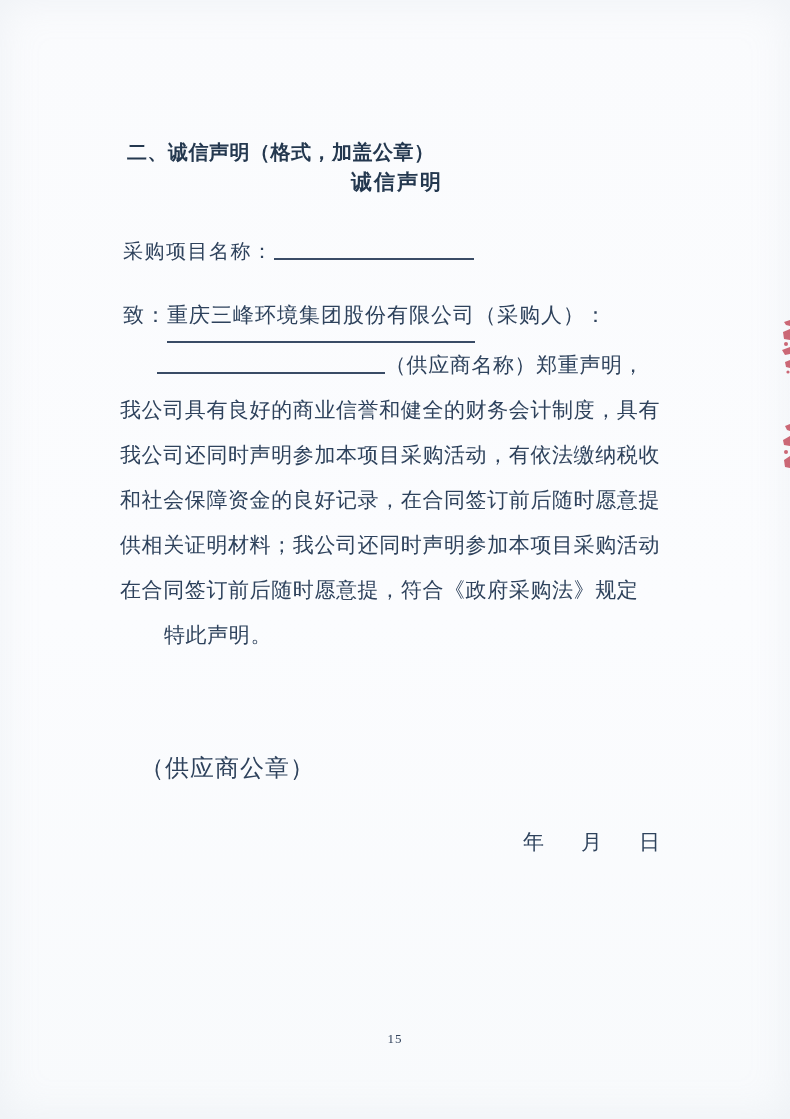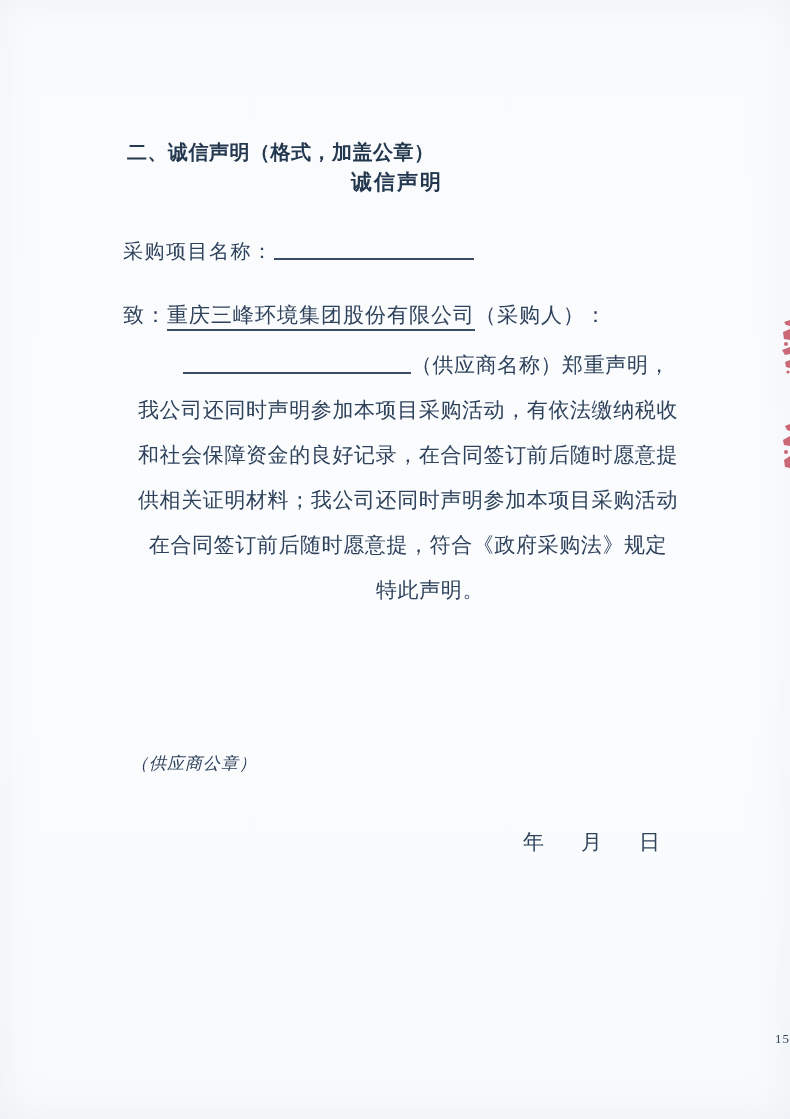--- a/index.html
+++ b/index.html
@@ -61,66 +61,64 @@
   }
   .to-line {
     left: 123px;
     top: 301px;
     font-size: 21px;
     letter-spacing: 1px;
     white-space: nowrap;
   }
   .underlined {
     border-bottom: 2px solid #3a4c66;
-    padding-bottom: 2px;
+    padding-bottom: 14px;
   }
   .para {
-    left: 128px;
+    left: 120px;
     top: 343px;
     width: 560px;
-    text-align: center;
   }
   .para .line {
     line-height: 45px;
     font-size: 21px;
     letter-spacing: 0.6px;
     white-space: nowrap;
   }
   .supplier-blank {
     display: inline-block;
     width: 228px;
     margin-left: 37px;
     border-bottom: 2px solid #3a4c66;
     height: 1em;
     vertical-align: baseline;
     transform: translateY(2px);
   }
   .closing { text-indent: 44px; }
 
   .seal-note {
-    left: 131px;
+    left: 140px;
     top: 752px;
-    font-size: 17px;
+    font-size: 24px;
     letter-spacing: 1px;
     white-space: nowrap;
-    font-style: italic;
   }
   .date-line {
     left: 523px;
     top: 828px;
     width: 137px;
     display: flex;
     justify-content: space-between;
     font-size: 21px;
   }
   .page-number {
     left: 0;
     right: 0;
     top: 1031px;
-    text-align: right;
+    text-align: center;
     font-size: 13px;
     color: #32435c;
     letter-spacing: 1px;
   }
   .seal-frag {
     position: absolute;
     right: 0;
     opacity: 0.85;
   }
   .seal-frag.top { top: 320px; }
@@ -140,20 +138,21 @@
   </div>
 
   <div class="abs to-line">
     <span>致：</span><span class="underlined">重庆三峰环境集团股份有限公司</span><span>（采购人）：</span>
   </div>
 
   <div class="abs para">
     <div class="line">
       <span class="supplier-blank"></span><span>（供应商名称）郑重声明，</span>
     </div>
+    <div class="line">我公司具有良好的商业信誉和健全的财务会计制度，具有</div>
     <div class="line">我公司还同时声明参加本项目采购活动，有依法缴纳税收</div>
     <div class="line">和社会保障资金的良好记录，在合同签订前后随时愿意提</div>
     <div class="line">供相关证明材料；我公司还同时声明参加本项目采购活动</div>
     <div class="line">在合同签订前后随时愿意提，符合《政府采购法》规定</div>
     <div class="line closing">特此声明。</div>
   </div>
 
   <div class="abs seal-note">（供应商公章）</div>
 
   <div class="abs date-line">

